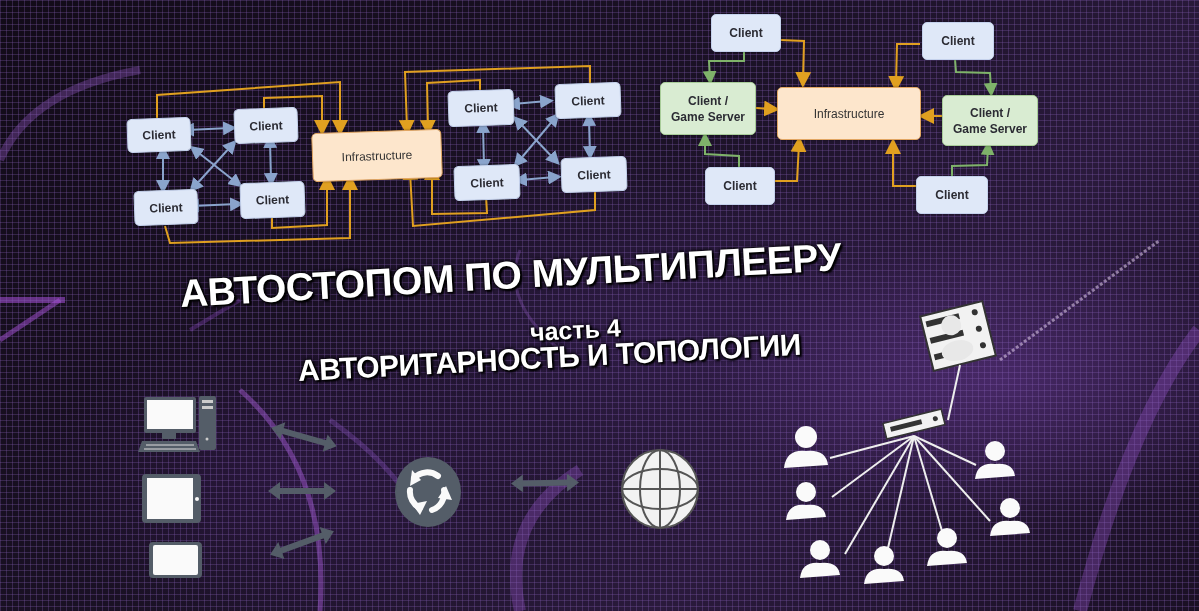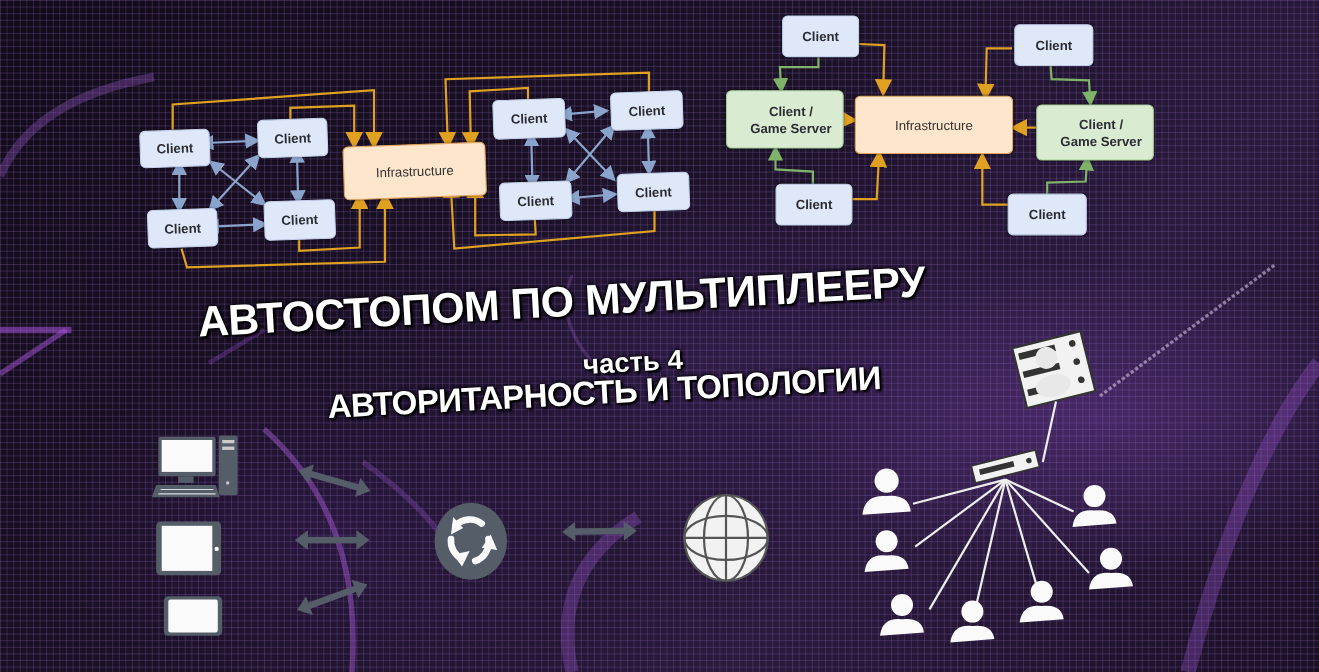--- a/index.html
+++ b/index.html
@@ -16,21 +16,21 @@
       linear-gradient(to right, rgba(140,100,190,0.28) 1px, transparent 1px),
       linear-gradient(to bottom, rgba(140,100,190,0.28) 1px, transparent 1px);
     background-size:6px 6px;}
   #streaks{position:absolute;inset:0;pointer-events:none;}
   svg.layer{position:absolute;left:0;top:0;}
   .node{position:absolute;border-radius:5px;display:flex;align-items:center;justify-content:center;
     text-align:center;font-family:"Liberation Sans",sans-serif;font-weight:bold;color:#2b2b33;
     box-shadow:0 0 2px rgba(0,0,0,0.5);}
   .client{background:#dfe8f8;border:1px solid #c4d1ec;font-size:12px;}
   .infra{background:#fde6cc;border:1px solid #e2a662;font-size:12px;font-weight:normal;color:#333;}
-  .gs{background:#d9ecd2;border:1px solid #a8cc99;font-size:12px;line-height:16px;padding-left:11px;}
+  .gs{background:#d9ecd2;border:1px solid #a8cc99;font-size:12px;line-height:16px;}
   .title{position:absolute;color:#fff;font-family:"Liberation Sans",sans-serif;font-weight:bold;
     text-shadow:0 0 4px #000,0 0 3px #000,2px 2px 2px #000;white-space:nowrap;transform-origin:left center;}
 </style>
 </head>
 <body>
 
 <div id="stage">
   <svg id="streaks" class="layer" width="1199" height="611">
     <path d="M0,160 Q30,90 140,70" stroke="rgba(150,90,200,0.35)" stroke-width="8" fill="none"></path>
     <path d="M0,300 Q40,300 65,300" stroke="rgba(170,80,220,0.55)" stroke-width="6" fill="none"></path>

